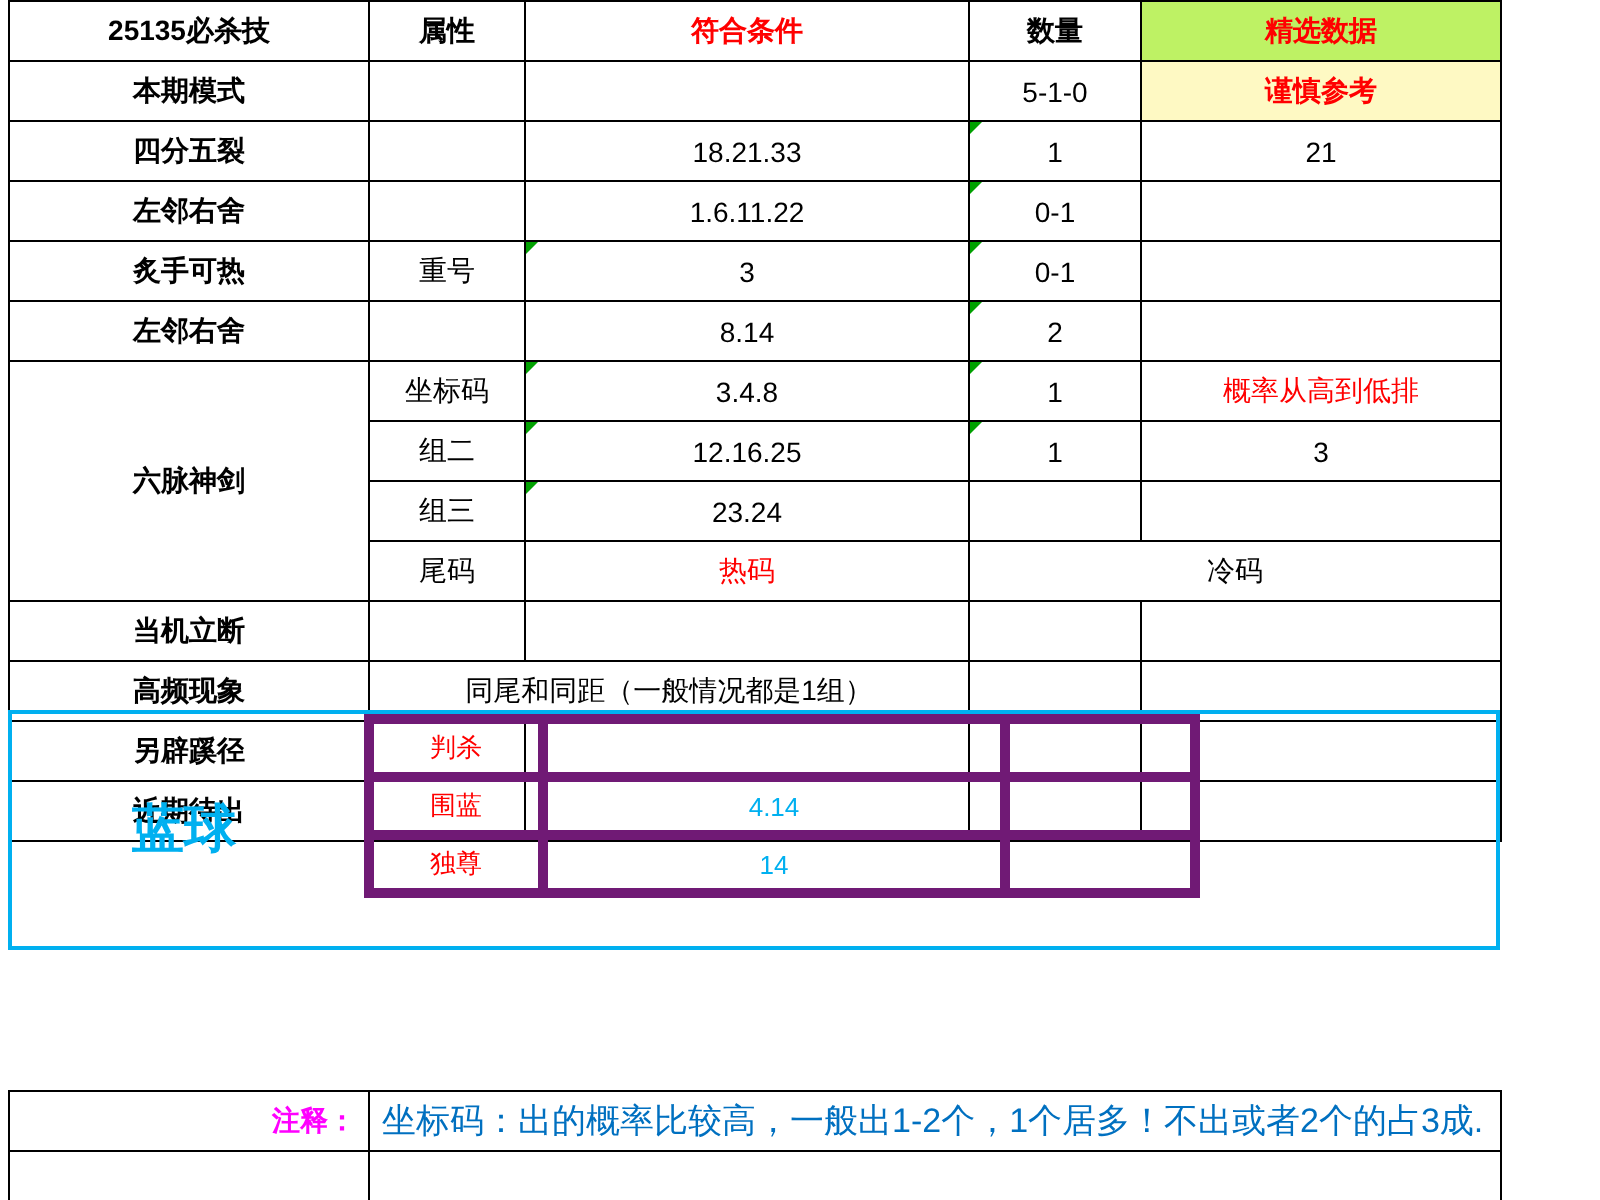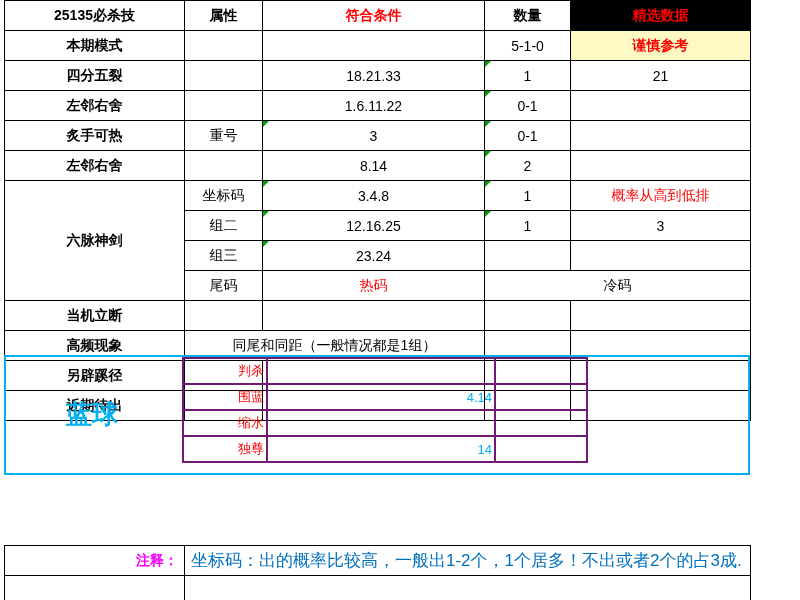--- a/index.html
+++ b/index.html
@@ -34,21 +34,21 @@
   .noborder{border:none;}
 
   .lbl{
     text-align:left;
     font-weight:bold;
     font-size:17px;
     padding-left:4px;
   }
   .hdr{font-weight:bold;font-size:17px;}
   .red{color:#ff0000;}
-  .pink-bg{background:#000000;}
+  .pink-bg{background:#bef264;}
   .yellow-bg{background:#fef9c3;}
   .small{font-size:12px;}
 
   
   .corner{position:relative;}
   .corner:before{
     content:"";
     position:absolute;left:0;top:0;
     border-top:6px solid #00a000;
     border-right:6px solid transparent;
@@ -64,22 +64,22 @@
   }
   .blue-title{
     position:absolute;left:60px;top:40px;
     font-size:26px;font-weight:bold;color:#00b0f0;
   }
   .bb-table{
     position:absolute;left:176px;top:0;
     border-collapse:collapse;table-layout:fixed;
   }
   .bb-table td{
-    border:2px solid #701a75;height:24px;font-size:13px;
-    text-align:right;vertical-align:middle;padding:0 2px;
+    border:5px solid #701a75;height:24px;font-size:13px;
+    text-align:center;vertical-align:middle;padding:0 2px;
     overflow:hidden;white-space:nowrap;
   }
   .bb-lab{width:78px;color:#ff0000;font-size:13px;}
   .bb-val{width:222px;}
   .bb-ext{width:86px;}
   .bignum{font-size:24px;color:#00b0f0;font-weight:normal;}
 
   .note-row .note-lbl{color:#ff00ff;font-weight:bold;font-size:14px;text-align:right;padding-right:6px;font-family:Liberation Mono, monospace;}
   .note-row .note-txt{color:#0070c0;font-size:17px;text-align:left;padding-left:6px;}
 </style>
@@ -215,25 +215,20 @@
         <td class="bb-lab">判杀</td>
         <td class="bb-val"></td>
         <td class="bb-ext"></td>
       </tr>
       <tr>
         <td class="bb-lab">围蓝</td>
         <td class="bb-val bignum">4.14</td>
         <td class="bb-ext"></td>
       </tr>
       <tr>
-        <td class="bb-lab">缩水</td>
-        <td class="bb-val"></td>
-        <td class="bb-ext"></td>
-      </tr>
-      <tr>
         <td class="bb-lab">独尊</td>
         <td class="bb-val bignum">14</td>
         <td class="bb-ext"></td>
       </tr>
     </tbody>
       </table>
   </div>
 
   <table class="grid" style="margin-top:124px;">
     <colgroup>

